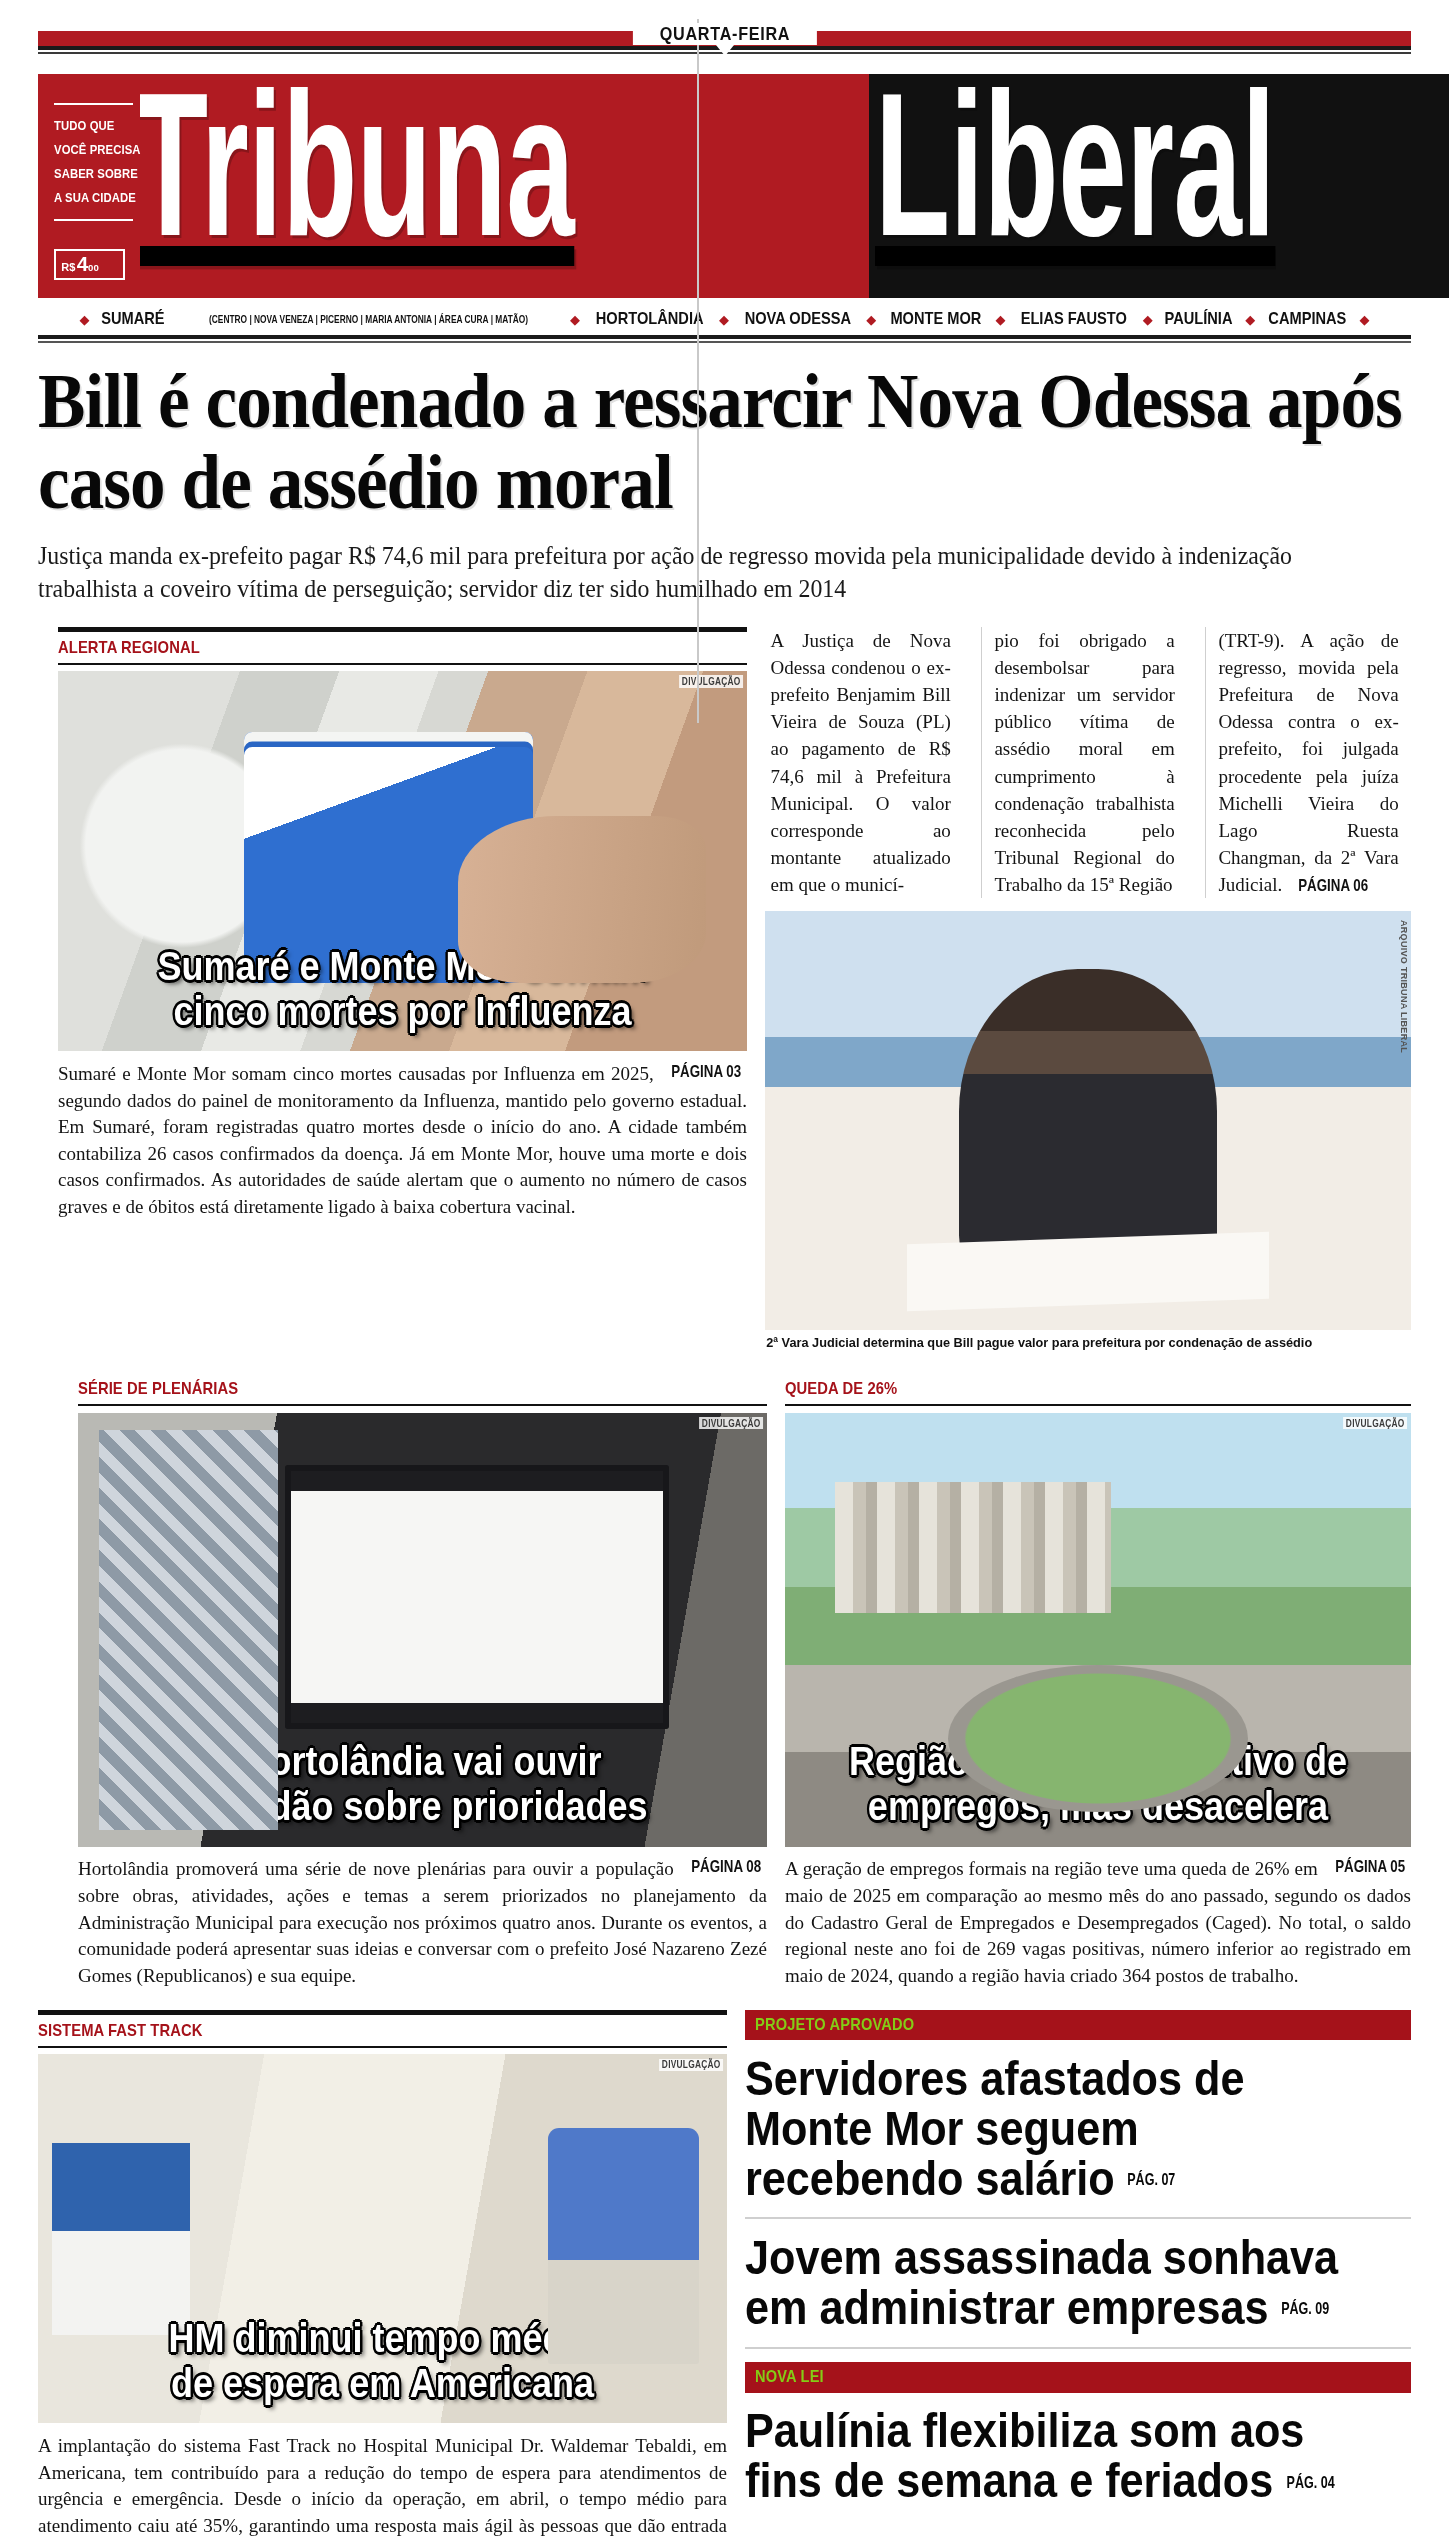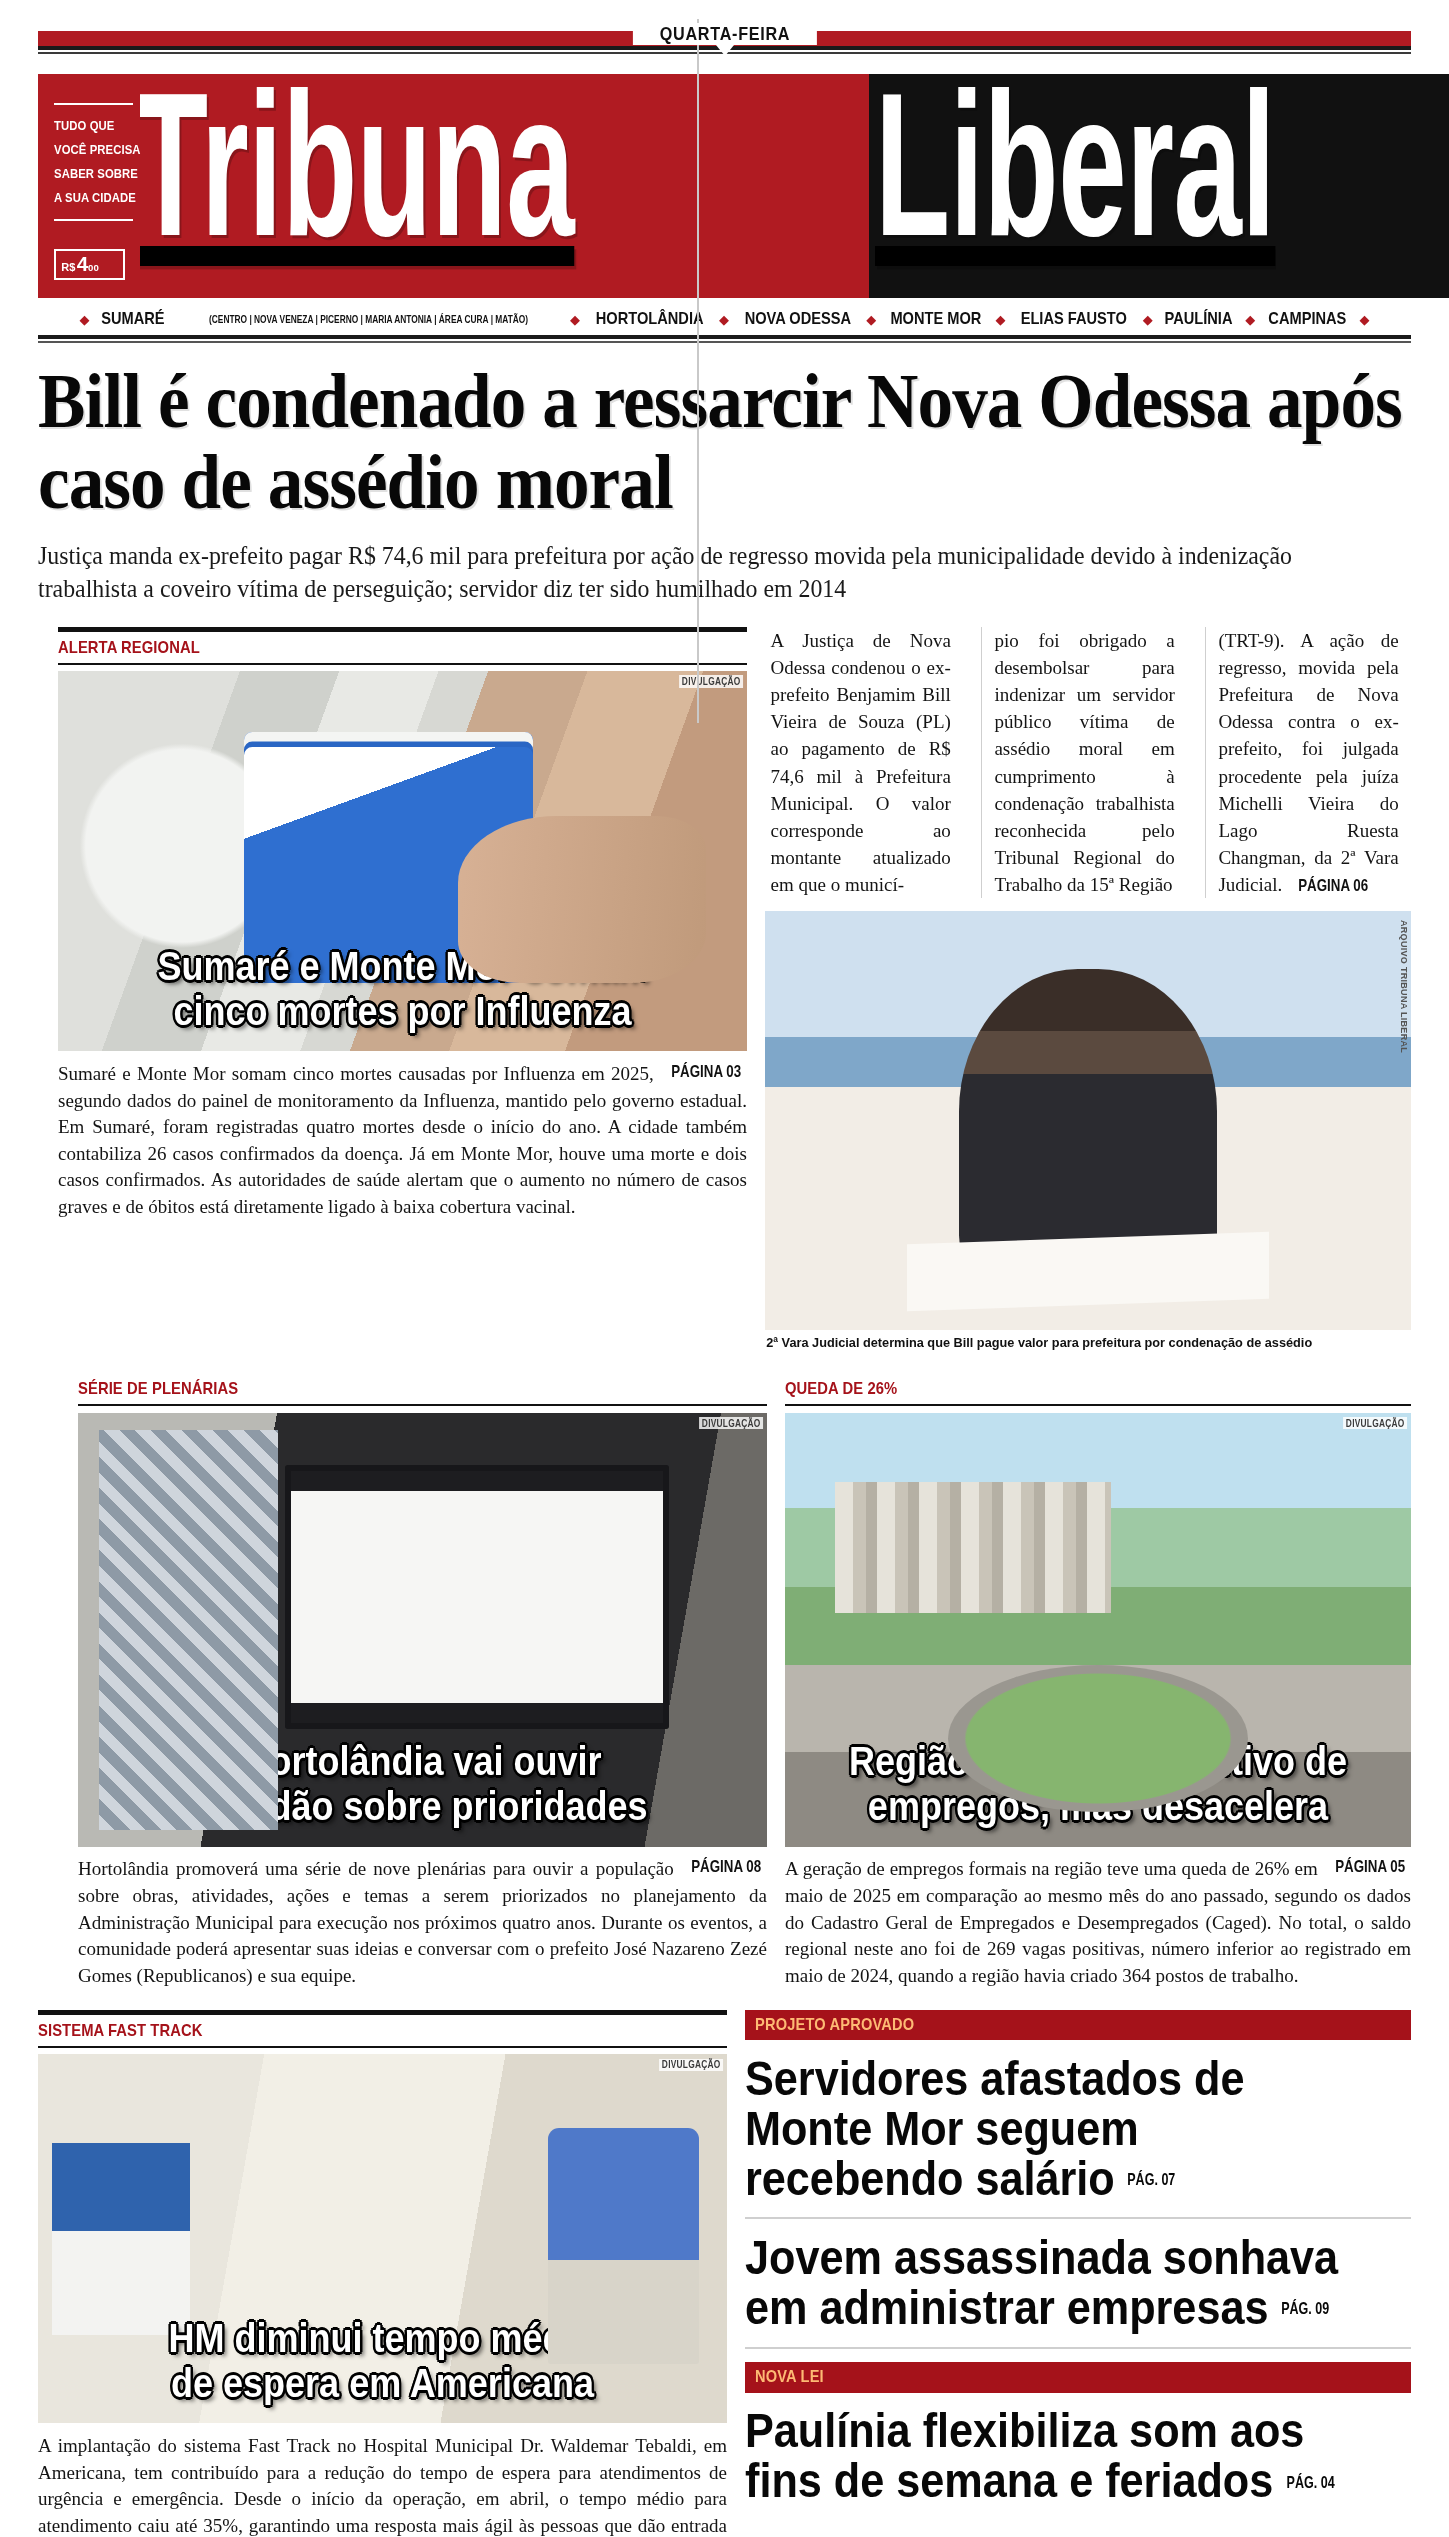--- a/index.html
+++ b/index.html
@@ -160,21 +160,21 @@
   }
   .tri-col:first-child { border-left: none; padding-left: 5.5px; }
 
   .photo-caption {
     font-size: 13.7px; font-weight: 800; color: #111; padding: 5.5px 1.4px 0 1.4px;
     transform: scaleX(0.93); transform-origin: left center; white-space: nowrap;
   }
 
   
   .redbar {
-    background: #a5121a; color: #fdba74; font-size: 17px; font-weight: 800;
+    background: #a5121a; color: #84cc16; font-size: 17px; font-weight: 800;
     padding: 4.8px 9.6px 5.5px 9.6px; letter-spacing: 0.2px;
   }
   .redbar span { transform: scaleX(0.86); display: inline-block; transform-origin: left center; }
 
   .brief-head {
     font-size: 48px; font-weight: 800; line-height: 1.04; color: #080808;
     margin: 13.7px 0 0 0; transform: scaleX(0.90); transform-origin: left top;
   }
   .brief-pag {
     font-size: 16.4px; font-weight: 800; white-space: nowrap; margin-left: 9.6px;

